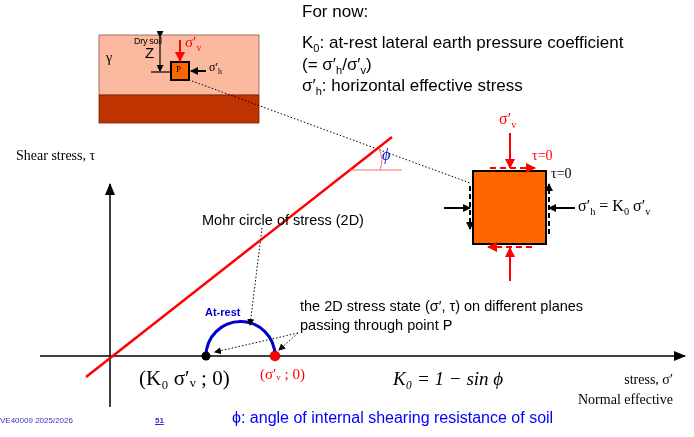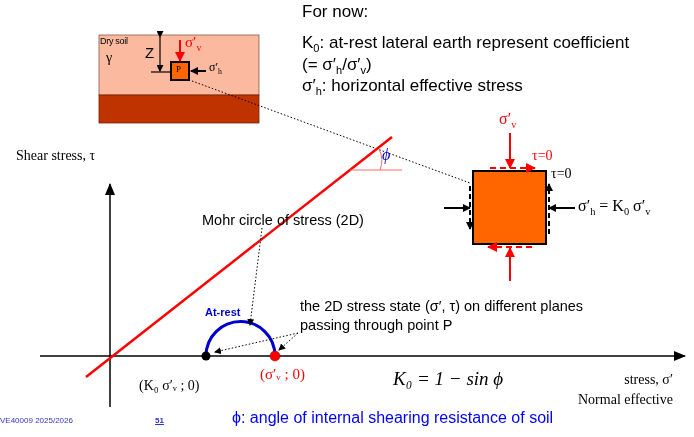--- a/index.html
+++ b/index.html
@@ -78,28 +78,28 @@
 
     <line x1="575" y1="208" x2="549" y2="208" stroke="#000" stroke-width="2" marker-end="url(#arrBlack)"></line>
 
     <line x1="470" y1="186" x2="470" y2="229" stroke="#000" stroke-width="2" stroke-dasharray="5,3" marker-end="url(#arrBlack)"></line>
     <line x1="549" y1="234" x2="549" y2="184" stroke="#000" stroke-width="2" stroke-dasharray="5,3" marker-end="url(#arrBlack)"></line>
   </g>
 </svg>
 
 <div class="abs sans txt-heading" style="left:302px; top:2px;">For now:</div>
 <div class="abs sans txt-heading" style="left:302px; top:33px;">
-  <span>K</span><sub>0</sub><span>: at-rest lateral earth represent coefficient</span>
+  <span>K</span><sub>0</sub><span>: at-rest lateral earth pressure coefficient</span>
 </div>
 <div class="abs sans txt-heading" style="left:302px; top:55px;">(= σ′<sub>h</sub>/σ′<sub>v</sub>)</div>
 <div class="abs sans txt-heading" style="left:302px; top:76px;">
   <span>σ′</span><sub>h</sub><span>: horizontal effective stress</span>
 </div>
 
-<div class="abs sans" style="left:100px; top:36px; font-size:9px; letter-spacing:-0.3px;">Dry soil</div>
+<div class="abs sans" style="left:100px; top:36px; font-size:9px; letter-spacing:-0.3px;padding-left:34px;">Dry soil</div>
 <div class="abs serif" style="left:106px; top:50px; font-size:14px;">γ</div>
 <div class="abs sans" style="left:145px; top:44px; font-size:15px;">Z</div>
 <div class="abs serif" style="left:176px; top:64px; font-size:9px;">P</div>
 <div class="abs serif" style="left:185px; top:34px; font-size:15px; color:#ff0000;"><span>σ′</span><sub>v</sub></div>
 <div class="abs serif" style="left:209px; top:60px; font-size:12px;"><span>σ′</span><sub>h</sub></div>
 
 <div class="abs serif" style="left:499px; top:110px; font-size:16px; color:#ff0000;"><span>σ′</span><sub>v</sub></div>
 <div class="abs serif" style="left:532px; top:148px; font-size:14px; color:#ff0000;">τ=0</div>
 <div class="abs serif" style="left:551px; top:166px; font-size:14px;">τ=0</div>
 <div class="abs serif" style="left:578px; top:197px; font-size:16px;">
@@ -107,21 +107,21 @@
 </div>
 
 <div class="abs serif" style="left:16px; top:148px; font-size:14px;">Shear stress, τ</div>
 <div class="abs serif" style="left:382px; top:146px; font-size:16px; font-style:italic; color:#0000cc;">ϕ</div>
 <div class="abs sans" style="left:202px; top:212px; font-size:14.5px;">Mohr circle of stress (2D)</div>
 <div class="abs sans" style="left:205px; top:306px; font-size:11px; font-weight:bold; color:#0000cc;">At-rest</div>
 <div class="abs sans" style="left:300px; top:297px; font-size:14.5px; line-height:19px;">
   <div>the 2D stress state (σ′, τ) on different planes</div>
   <div>passing through point P</div>
 </div>
-<div class="abs serif" style="left:139px; top:366px; font-size:14px;margin-top:12px;">(K₀ σ′ᵥ ; 0)</div>
+<div class="abs serif" style="left:139px; top:366px; font-size:21px;">(K₀ σ′ᵥ ; 0)</div>
 <div class="abs serif" style="left:260px; top:366px; font-size:15px; color:#ff0000;">(σ′ᵥ ; 0)</div>
 <div class="abs serif" style="left:393px; top:368px; font-size:19px; font-style:italic;">K₀ = 1 − sin ϕ</div>
 <div class="abs serif" style="left:578px; top:370px; font-size:14px; text-align:right; line-height:20px;">
   <div style="padding-left:34px;">stress, σ′</div>
   <div>Normal effective</div>
 </div>
 
 <div class="abs sans" style="left:0px; top:416px; font-size:8px; color:#3333cc;">VE40009 2025/2026</div>
 <div class="abs sans" style="left:155px; top:416px; font-size:8px; font-weight:bold; color:#3333cc;text-decoration:underline;">51</div>
 <div class="abs sans" style="left:232px; top:409px; font-size:16px; color:#0000ff;">ϕ: angle of internal shearing resistance of soil</div>

